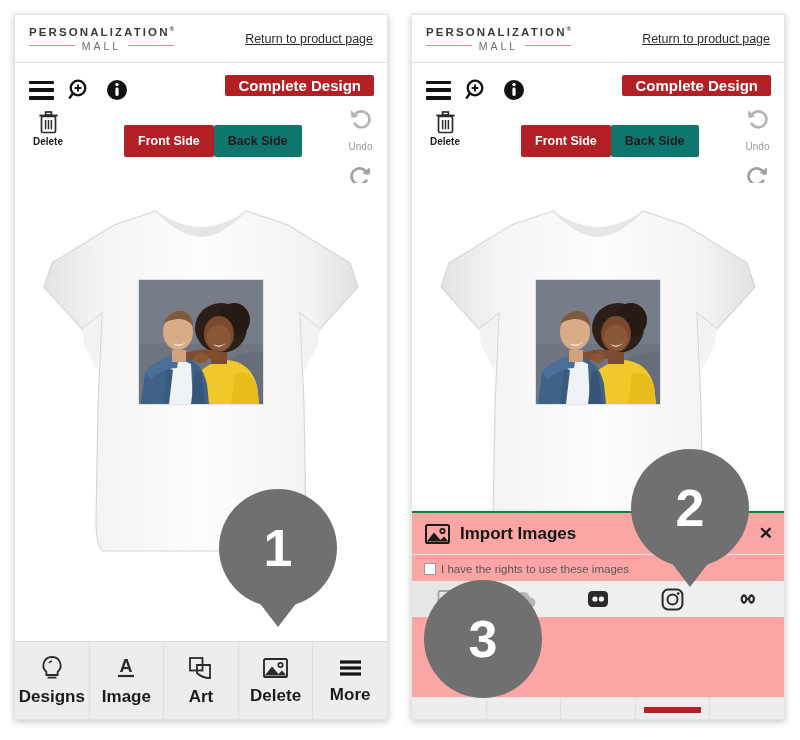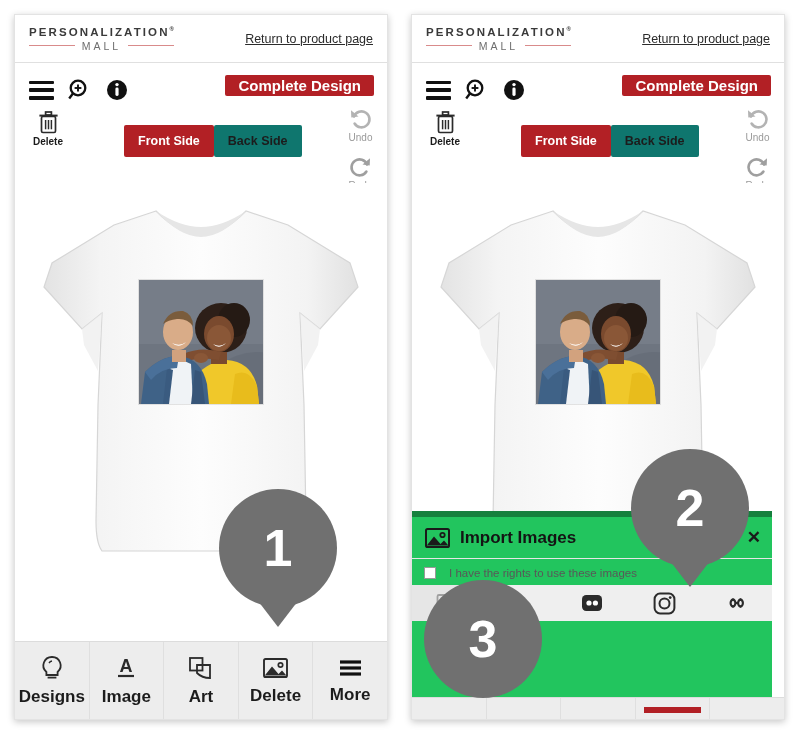--- a/index.html
+++ b/index.html
@@ -98,21 +98,21 @@
     white-space: nowrap;
   }
   .side-tab.active { background: #b22025; color: #fff; }
   .side-tab.idle   { background: #0f766e; color: #1c1c1c; }
 
   .hist-tools {
     position: absolute; right: 14px; top: 44px;
     display: flex; flex-direction: column; gap: 12px; align-items: center;
   }
   .hist-btn { display: flex; flex-direction: column; align-items: center; cursor: pointer; }
-  .hist-btn .lbl { font-size: 10px; color: #9a9a9a; margin-top: 1px; }
+  .hist-btn .lbl { font-size: 10px; color: #9a9a9a; margin-top: 10px; }
 
   
   .canvas { position: relative; height: 424px; background: #fff; overflow: hidden; }
   .shirt-wrap { position: absolute; left: 50%; top: 8px; transform: translateX(-50%); }
   .photo-print {
     position: absolute; left: 50%; top: 97px; transform: translateX(-50%);
     width: 124px; height: 124px; overflow: hidden;
     box-shadow: 0 0 0 1px rgba(150,150,150,0.25);
   }
 
@@ -138,39 +138,39 @@
   }
   .stub-item { flex: 1; border-right: 1px solid #dfdfdf; position: relative; }
   .stub-item:last-child { border-right: none; }
   .stub-item.active::after {
     content: ""; position: absolute; left: 8px; right: 8px; top: 9px;
     height: 6px; background: #b22025;
   }
 
   
   .import-drawer {
-    position: absolute; left: 0; right: 12px; bottom: 22px;
-    background: #22c55e; border-top: 6px solid #15803d;
+    position: absolute; left: 0; right: 0; bottom: 22px;
+    background: #fca5a5; border-top: 2px solid #15803d;
     height: 186px;
   }
   .import-head {
     height: 42px; display: flex; align-items: center;
     padding: 0 12px; border-bottom: 1px solid #e6e6e6;
     position: relative;
   }
   .import-head .title {
     font-size: 17px; font-weight: bold; color: #141414; margin-left: 9px;
   }
   .import-close {
     position: absolute; right: 11px; top: 12px;
     font-size: 17px; font-weight: bold; color: #1a1a1a; cursor: pointer;
     line-height: 1;
   }
   .rights-row {
-    display: flex; align-items: center; gap: 13px;
+    display: flex; align-items: center; gap: 5px;
     padding: 8px 12px 6px 12px;
   }
   .rights-box {
     width: 12px; height: 12px; border: 1.6px solid #9a9a9a;
     background: #fff; flex: none; cursor: pointer;
   }
   .rights-label { font-size: 11.5px; color: #585858; }
   .source-row {
     display: flex; background: #efefef; height: 36px;
     align-items: center;

